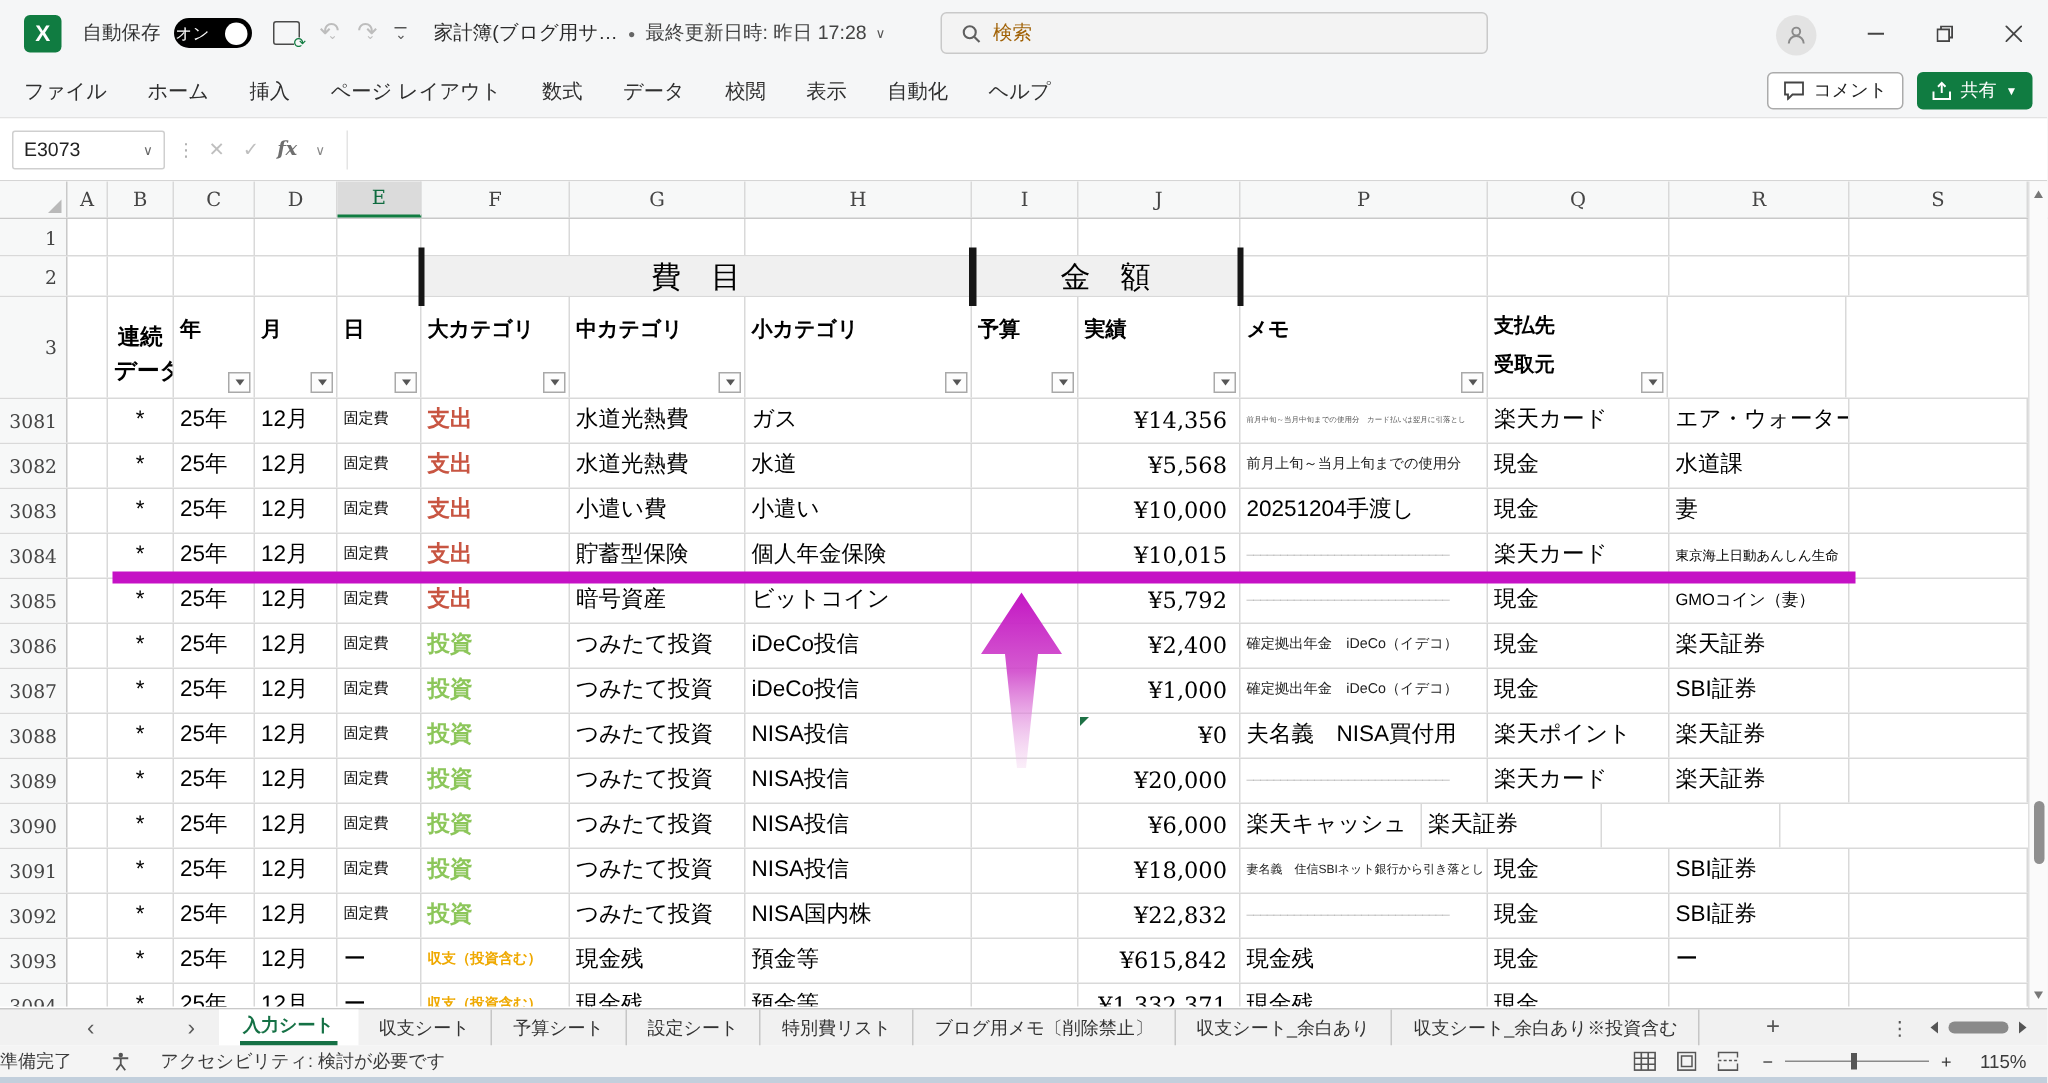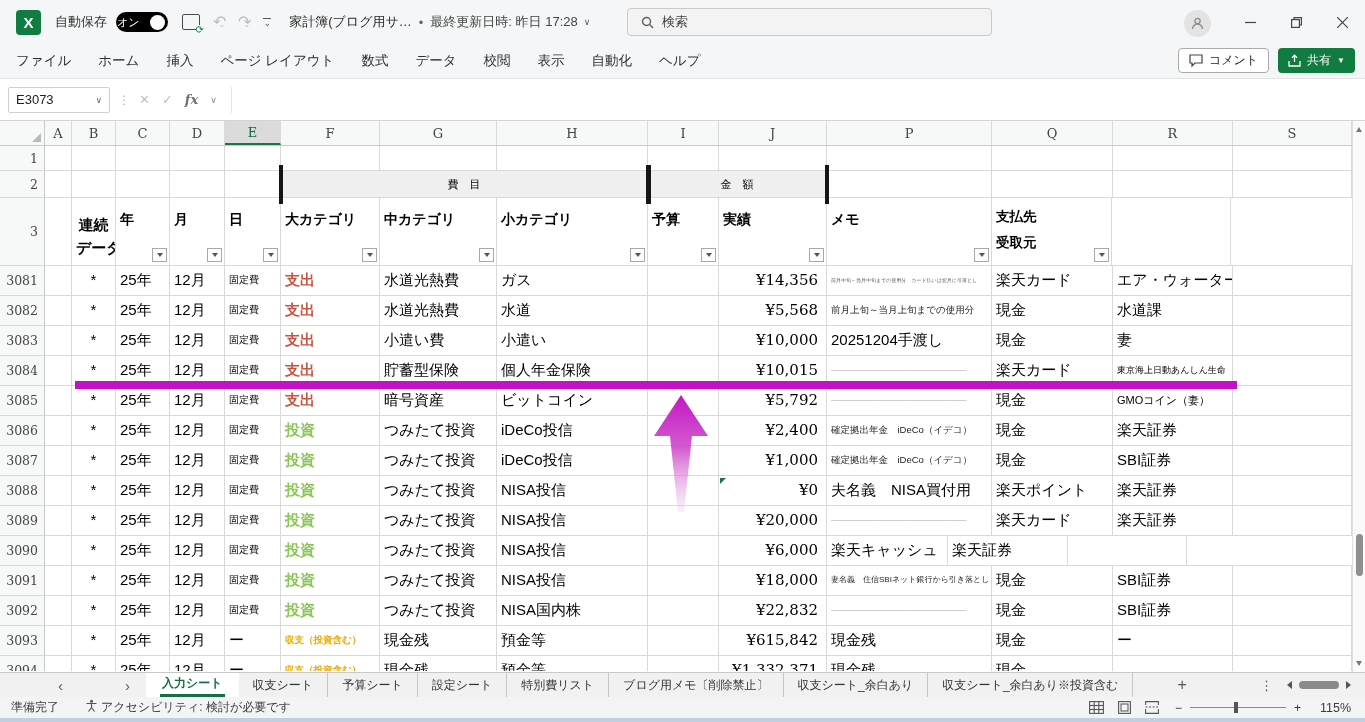--- a/index.html
+++ b/index.html
@@ -16,21 +16,21 @@
   .save-ic{width:18px;height:16px;border:1.5px solid #4a4a4a;border-radius:2px;position:relative}
   .save-ic:after{content:"⟳";position:absolute;right:-5px;bottom:-6px;font-size:10px;color:#107C41;background:#F5F6F7;line-height:1}
   .ghost{color:#BDBDBD;font-size:16px;line-height:1}
   .mini-caret{font-size:8px;color:#BDBDBD;margin-left:-8px}
   .custom-ic{display:flex;flex-direction:column;align-items:center;color:#555;font-size:9px;line-height:.5;gap:2px}
   .custom-ic .bar{width:8px;border-top:1.5px solid #555}
   .doc-title{margin-left:18px;color:#2b2b2b}
   .dot-sep{color:#666;margin:0 7px}
   .saved-time{color:#444}
   .title-caret{font-size:9px;color:#555;margin-left:6px}
-  .searchbox{position:absolute;left:627px;top:8px;width:365px;height:28px;background:#F3F3F3;border:1px solid #C9C9C9;border-radius:4px;display:flex;align-items:center;padding-left:13px;color:#404040;gap:8px}
+  .searchbox{position:absolute;left:627px;top:8px;width:365px;height:28px;background:#F3F3F3;border:1px solid #C9C9C9;border-radius:4px;display:flex;align-items:center;padding-left:13px;color:#a16207;gap:8px}
   .avatar{position:absolute;left:1184px;top:10px;width:27px;height:27px;border-radius:50%;background:#E3E3E3;display:flex;align-items:center;justify-content:center}
   .winctl{position:absolute;top:0;right:0;display:flex;height:44px}
   .winbtn{width:46px;height:44px;display:flex;align-items:center;justify-content:center;color:#444}
 
   
   .ribbon{height:35px;background:#F5F6F7;display:flex;align-items:center;position:relative;border-bottom:1px solid #E3E3E3}
   .rtabs{display:flex;gap:27px;margin-left:16px;font-size:13.5px;color:#2f2f2f}
   .rtab{cursor:default}
   .ribbon-right{position:absolute;right:10px;top:4px;display:flex;gap:9px;align-items:center}
   .btn-comment{height:25px;border:1px solid #ABABAB;background:#fff;border-radius:4px;display:flex;align-items:center;padding:0 10px;font-size:12px;color:#222;gap:6px}
@@ -55,21 +55,21 @@
   .corner:after{content:"";position:absolute;right:3px;bottom:3px;border-left:9px solid transparent;border-bottom:9px solid #B9B9B9}
   .gridbody{position:relative;width:1352px;height:525px;overflow:hidden;background:#fff}
   .grid-row{display:flex}
   .cell{border-right:1px solid #D9D9D9;overflow:hidden;white-space:nowrap;font-size:15px;color:#000;padding:0 4px;position:relative}
   .grid-row{border-bottom:1px solid #D9D9D9}
   .r1{height:25px}.r2{height:27px}.r3{height:68px}
   .rdata{height:30px;line-height:28px}
   .gut{width:45px;background:#F7F8F8;border-right:1px solid #C9C9C9;font-family:"DejaVu Serif",serif;font-size:12.5px;color:#454545;text-align:right;padding-right:6px;display:flex;align-items:center;justify-content:flex-end}
   .cA{width:27px}.cB{width:44px}.cC{width:54px}.cD{width:55px}.cE{width:56px}.cF{width:99px}.cG{width:117px}.cH{width:151px}.cI{width:71px}.cJ{width:108px}.cP{width:165px}.cQ{width:121px}.cR{width:120px}.cS{width:119px}
   .tc{text-align:center;padding:0}
-  .band{background:#F0F0F0;display:flex;align-items:center;justify-content:center;font-size:11px;color:#000}
+  .band{background:#F0F0F0;display:flex;align-items:center;justify-content:center;font-size:20px;color:#000}
   .bandFH{width:367px}.bandIJ{width:179px}
   .h3cell{font-weight:bold;font-size:14px;padding-top:13px}
   .h3two{line-height:1.9;padding-top:6px;font-size:13.5px}
   .h3b{font-size:15px;font-weight:bold;line-height:1.5;padding-top:16px;text-align:center}
   .filter-btn{position:absolute;right:2px;bottom:3px;width:15px;height:14px;background:#FDFDFD;border:1px solid #A9A9A9;display:flex;align-items:center;justify-content:center}
   .filter-btn .caret{border-left:3.5px solid transparent;border-right:3.5px solid transparent;border-top:4.5px solid #555}
   .sm{font-size:10px}
   .f-expense{color:#C85542;font-weight:bold}
   .f-invest{color:#8CC65A;font-weight:bold}
   .f-balance{color:#EFA900;font-weight:bold;font-size:9.5px}
@@ -105,22 +105,22 @@
   .addsheet{display:flex;align-items:center;padding:0 16px;margin-left:28px;font-size:16px;color:#555}
   .tab-right{margin-left:auto;display:flex;align-items:center;gap:14px;padding-right:14px}
   .kebab{color:#555;font-size:13px}
   .hsb{display:flex;align-items:center;gap:7px;color:#555}
   .hsb .th{width:40px;height:8px;border-radius:4px;background:#8a8a8a}
   .tri-l{border-top:4px solid transparent;border-bottom:4px solid transparent;border-right:5px solid #555}
   .tri-r{border-top:4px solid transparent;border-bottom:4px solid transparent;border-left:5px solid #555}
 
   
   .statusbar{position:absolute;left:0;top:697px;width:1365px;height:25px;background:#F4F4F4;display:flex;align-items:center;font-size:12px;color:#3b3b3b;border-bottom:4px solid #C2CFDC}
-  .statusbar .ready{margin-left:11px}
-  .acc{display:flex;gap:3px;margin-left:26px}
+  .statusbar .ready{}
+  .acc{display:flex;align-items:center;gap:20px;margin-left:26px}
   .sb-right{margin-left:auto;display:flex;align-items:center;gap:16px;padding-right:14px}
   .viewic{display:flex;align-items:center;gap:14px}
   .zoomctl{display:flex;align-items:center;gap:8px;color:#333}
   .ztrack{width:96px;height:1px;background:#8a8a8a;position:relative}
   .ztrack .zthumb{position:absolute;left:44px;top:-5px;width:4px;height:11px;background:#555}
   .zpct{font-size:12.5px;min-width:34px;text-align:right}
   svg{display:block}
 </style>
 </head>
 <body>

